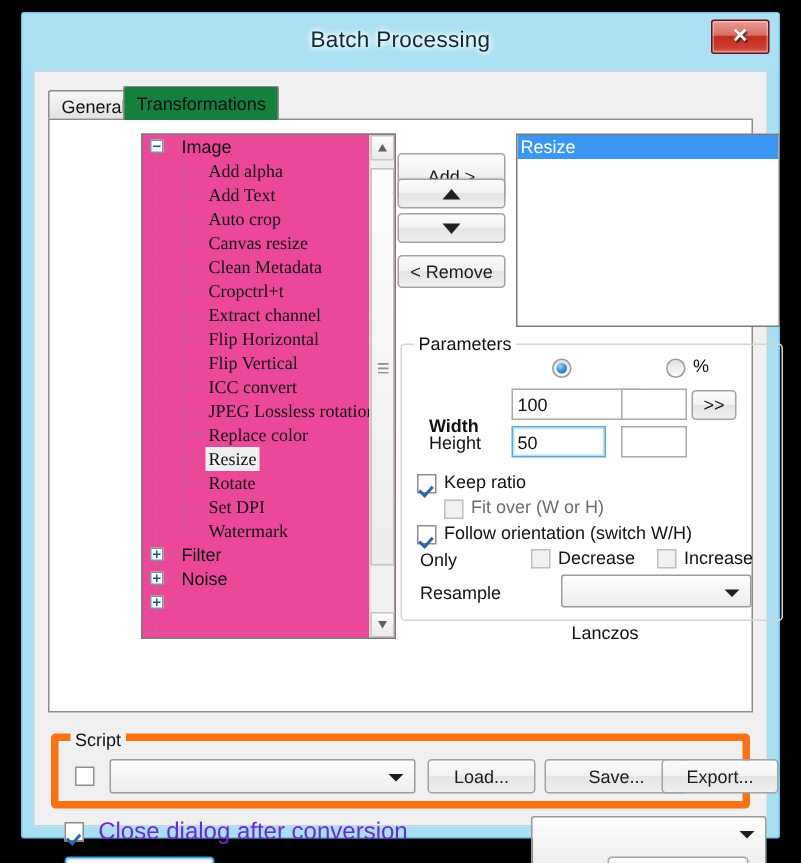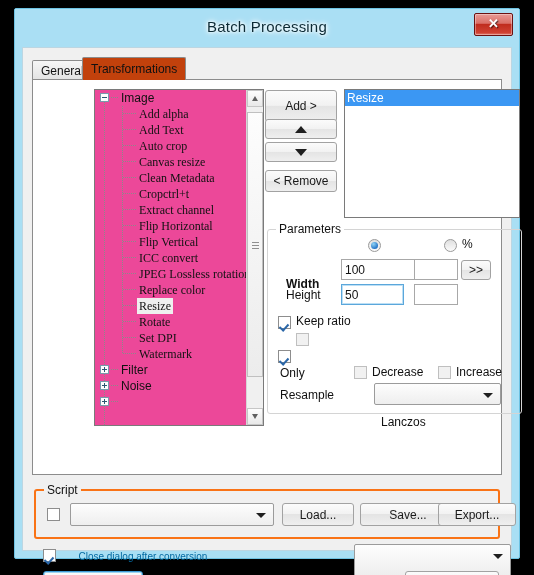--- a/index.html
+++ b/index.html
@@ -94,21 +94,21 @@
     border: 1px solid #8c8c8c;
     border-bottom: none;
     border-radius: 2px 2px 0 0;
     line-height: 18px;
     cursor: pointer;
   }
   .tab.active {
     top: 0;
     height: 23px;
     line-height: 21px;
-    background: #c2410c;
+    background: #15803d;
     border-color: #8c8c8c;
     z-index: 3;
     font-size: 12px;
   }
   #tab-general { left: 0; }
   #tab-transformations { left: 50px; }
 
   #tabpage {
     position: absolute;
     left: 9px;
@@ -271,21 +271,21 @@
     font-size: 12px;
     color: #1a1a1a;
     background: linear-gradient(to bottom, #fbfbfb 0%, #f2f2f2 48%, #e4e4e4 50%, #efefef 100%);
     border: 1px solid #a2a2a2;
     border-radius: 3px;
     cursor: pointer;
     text-align: center;
     padding: 0;
   }
 
-  #btn-add    { position: absolute; left: 232px; top: 10px;  width: 72px; height: 32px; }
+  #btn-add    { position: absolute; left: 232px; top: 22px;  width: 72px; height: 32px; }
   #btn-up     { position: absolute; left: 232px; top: 39px;  width: 72px; height: 20px; }
   #btn-down   { position: absolute; left: 232px; top: 62px;  width: 72px; height: 20px; }
   #btn-remove { position: absolute; left: 232px; top: 90px;  width: 72px; height: 22px; }
   .tri-up {
     display: inline-block;
     width: 0; height: 0;
     border-left: 6px solid transparent;
     border-right: 6px solid transparent;
     border-bottom: 7px solid #1f1f1f;
     vertical-align: middle;
@@ -422,21 +422,21 @@
     border-top: 5px solid #1f1f1f;
   }
 
   
   #script-group {
     position: absolute;
     left: 9px;
     top: 441px;
     right: 9px;
     height: 50px;
-    border: 2px solid #f97316;
+    border: 5px solid #f97316;
     border-radius: 3px;
   }
   #script-legend {
     position: absolute;
     left: 8px; top: -8px;
     background: #f0f0f0;
     padding: 0 3px;
     font-size: 12px;
     color: #111;
   }
@@ -623,22 +623,24 @@
         <button class="btn" id="btn-arrows">&gt;&gt;</button>
 
         <div class="lbl-s" style="left:18px; top:58px;">Height</div>
         <input class="tbox focused" style="left: 73px; top: 54px; width: 63px; height: 21px;" value="50">
         <input class="tbox" style="left: 146px; top: 54px; width: 44px; height: 21px;" value="">
 
         <div class="cb checked" style="left:10px; top:86px;"></div>
         <div class="lbl-s" style="left:28px; top:84px;">Keep ratio</div>
 
         <div class="cb disabled" style="left:28px; top:103px;"></div>
+        <div class="lbl-s" style="left:46px; top:101px; color:#6d6d6d;">Fit over (W or H)</div>
 
         <div class="cb checked" style="left:10px; top:120px;"></div>
+        <div class="lbl-s" style="left:28px; top:118px;">Follow orientation (switch W/H)</div>
 
         <div class="lbl-s" style="left:12px; top:136px;">Only</div>
         <div class="cb disabled" style="left:86px; top:136px;"></div>
         <div class="lbl-s" style="left:104px; top:135px;">Decrease</div>
         <div class="cb disabled" style="left:170px; top:136px;"></div>
         <div class="lbl-s" style="left:188px; top:135px;">Increase</div>
 
         <div class="lbl-s" style="left:12px; top:158px;">Resample</div>
         <div class="combo" style="left:106px; top:153px; width:127px; height:22px;">
           <span class="val">Lanczos</span>
@@ -654,21 +656,21 @@
         <span class="val"></span>
         <span class="arr"></span>
       </div>
       <button class="btn" style="position:absolute; left:246px; top:12px; width:72px; height:23px;">Load...</button>
       <button class="btn" style="position:absolute; left:324px; top:12px; width:96px; height:23px;">Save...</button>
       <button class="btn" style="position:absolute; left:402px; top:12px; width:78px; height:23px;">Export...</button>
     </fieldset>
 
     <div id="close-after-row">
       <div class="cb checked" style="position:relative; display:inline-block; vertical-align:-2px;"></div>
-      <span style="font-size:10px; color:#0369a1; margin-left:18px;">Close dialog after conversion</span>
+      <span style="font-size:16px; color:#6d28d9; margin-left:5px;">Close dialog after conversion</span>
     </div>
 
     <div class="combo" style="left:331px; top:496px; width:157px; height:33px;padding-left:16px;">
       <span class="val">No action</span>
       <span class="arr"></span>
     </div>
 
     <button class="btn" id="go-btn">Go</button>
     <button class="btn" id="cancel-btn"></button>
   </div>

